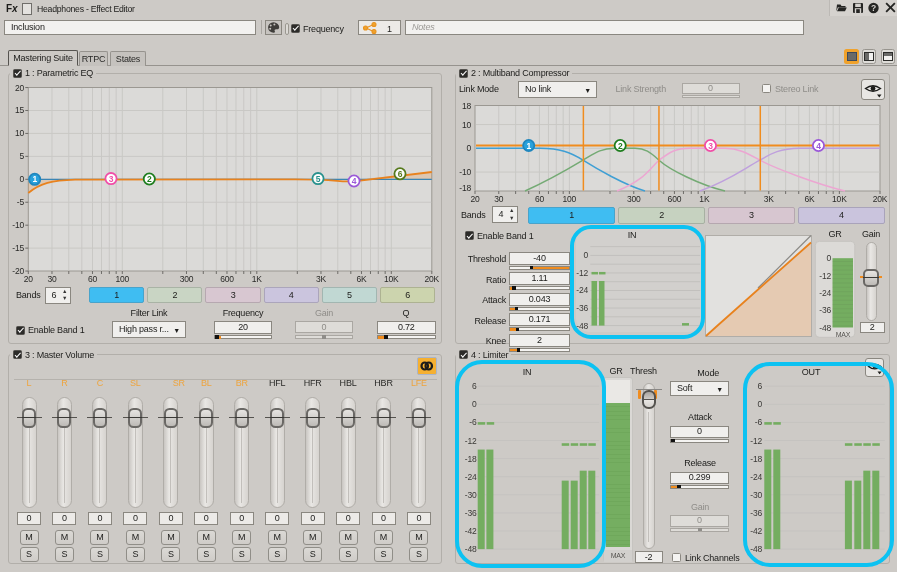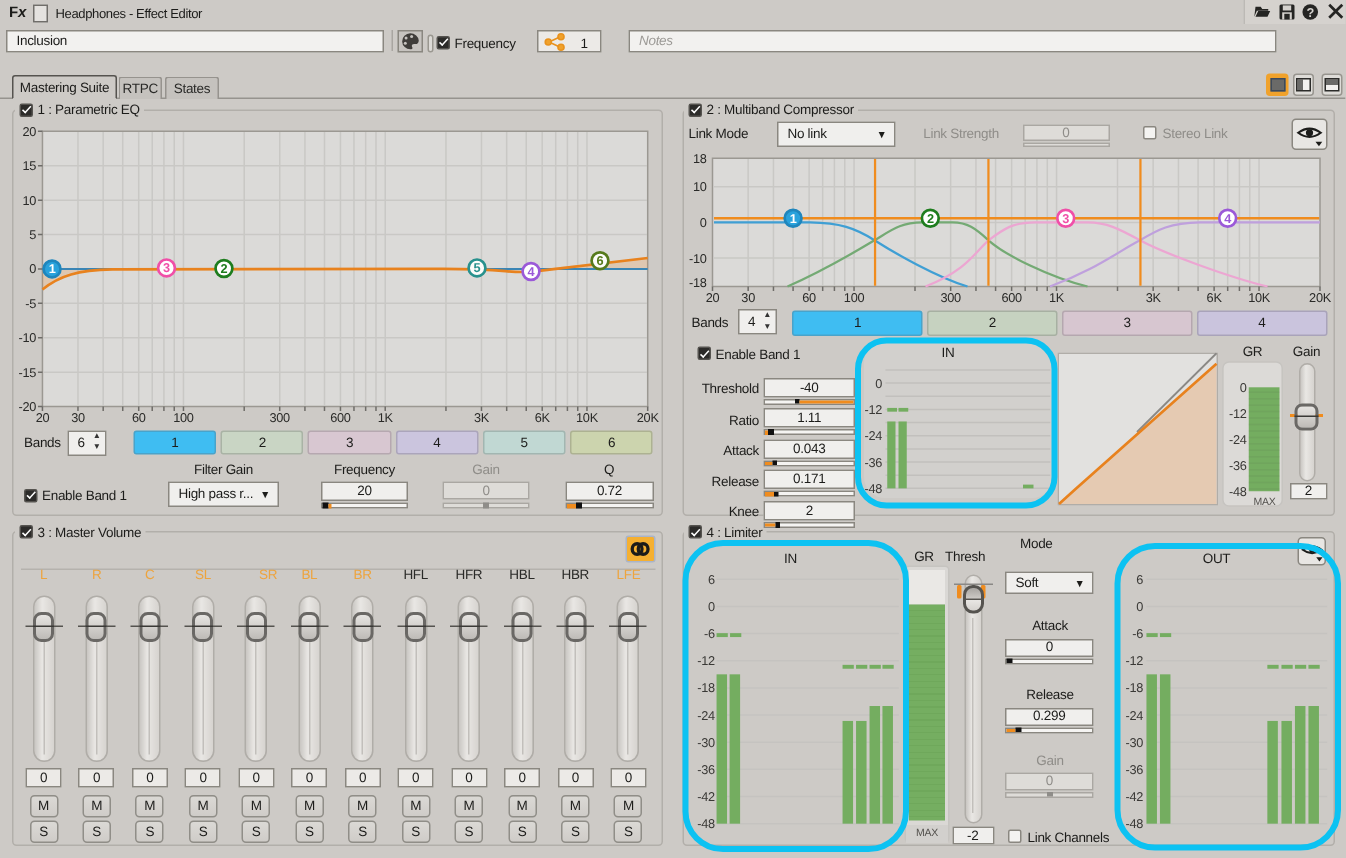--- a/index.html
+++ b/index.html
@@ -59,21 +59,21 @@
       <g stroke="#e8921e" stroke-width="1.1" fill="#f0a22c">
         <line x1="5" y1="7" x2="12.5" y2="3.5"></line>
         <line x1="5" y1="7" x2="12.5" y2="10.5"></line>
         <circle cx="4.5" cy="7" r="2"></circle>
         <circle cx="13" cy="3.5" r="2"></circle>
         <circle cx="13" cy="10.5" r="2"></circle>
       </g>
     </svg>
   <span style="position:absolute;left:28px;top:3px;font-size:9px">1</span>
 </div>
-<div class="field" style="left:419px;top:19.5px;width:432px;height:15px;line-height:13px"><span style="padding-left:6px;color:#9c9a96;font-style:italic">Notes</span></div>
+<div class="field" style="left:405px;top:19.5px;width:399px;height:15px;line-height:13px"><span style="padding-left:6px;color:#9c9a96;font-style:italic">Notes</span></div>
 
 <div class="abs" style="left:0;top:65px;width:897px;height:1px;background:#96938e"></div>
 <div class="abs" style="left:79px;top:51px;width:29px;height:15px;background:#c5c2be;border:1px solid #96938e;border-bottom:none;border-radius:2px 2px 0 0;box-sizing:border-box;text-align:center;line-height:14px;font-size:9px;color:#2a2a28">RTPC</div>
 <div class="abs" style="left:110px;top:51px;width:36px;height:15px;background:#c5c2be;border:1px solid #96938e;border-bottom:none;border-radius:2px 2px 0 0;box-sizing:border-box;text-align:center;line-height:14px;font-size:9px;color:#2a2a28">States</div>
 <div class="abs" style="left:8px;top:49.5px;width:70px;height:16.5px;background:#cdcac6;border:1px solid #55534f;border-bottom:1px solid #cdcac6;border-radius:2px 2px 0 0;box-sizing:border-box;text-align:center;line-height:15px;font-size:9px">Mastering Suite</div>
 <div class="abs" style="left:844px;top:49px;width:15px;height:15px;background:#f0a22c;border-radius:2.5px">
   <div class="abs" style="left:2.5px;top:2.5px;width:10px;height:9.5px;background:#6a6a68;border:1px solid #3c4a5c;box-sizing:border-box"></div>
 </div>
 <div class="abs" style="left:861.5px;top:49px;width:14px;height:15px;background:#dedcd8;border:1px solid #98958f;border-radius:2.5px;box-sizing:border-box">
   <div class="abs" style="left:1.5px;top:1.5px;width:9.5px;height:9.5px;border:1px solid #2c2c2a;background:linear-gradient(to right,#6a6a68 50%,#f2f1ef 50%);box-sizing:border-box"></div>
@@ -229,21 +229,21 @@
 <div class="abs" style="left:59.5px;top:295px;width:10px;height:7px;text-align:center;font-size:5.5px;color:#333">▼</div>
 <div class="abs" style="left:89px;top:287px;width:346.3px;height:16px;display:flex;gap:3px">
   <div style="flex:1;background:#3fbdf2;border:1px solid #49a3ca;box-sizing:border-box;border-radius:2px;text-align:center;line-height:14px;font-size:9px">1</div>
   <div style="flex:1;background:#c9d5c4;border:1px solid #a9b3a5;box-sizing:border-box;border-radius:2px;text-align:center;line-height:14px;font-size:9px">2</div>
   <div style="flex:1;background:#d8c7d1;border:1px solid #b6a8b0;box-sizing:border-box;border-radius:2px;text-align:center;line-height:14px;font-size:9px">3</div>
   <div style="flex:1;background:#cbc5de;border:1px solid #aba5bb;box-sizing:border-box;border-radius:2px;text-align:center;line-height:14px;font-size:9px">4</div>
   <div style="flex:1;background:#c1d8d3;border:1px solid #a2b6b1;box-sizing:border-box;border-radius:2px;text-align:center;line-height:14px;font-size:9px">5</div>
   <div style="flex:1;background:#ccd4ae;border:1px solid #adb292;box-sizing:border-box;border-radius:2px;text-align:center;line-height:14px;font-size:9px">6</div>
 </div>
 
-<span class="lbl" style="left:112px;top:307.5px;width:74px;text-align:center">Filter Gain</span>
+<span class="lbl" style="left:112px;top:307.5px;width:74px;text-align:center">Filter Link</span>
 <span class="lbl" style="left:214px;top:307.5px;width:58px;text-align:center">Frequency</span>
 <span class="lbl gray" style="left:295px;top:307.5px;width:58px;text-align:center">Gain</span>
 <span class="lbl" style="left:377px;top:307.5px;width:58px;text-align:center">Q</span>
 <div class="gh" style="left:13px;top:325px">
     <span class="cb">✔</span>
     <span>Enable Band 1</span>
   </div>
 <div class="vbox" style="left:112px;top:321px;width:74px;height:17px;line-height:15px;text-align:left"><span style="padding-left:6px">High pass r...</span><span style="position:absolute;right:5px;top:1px;font-size:7px;color:#1c1c1a">▼</span></div>
 <div class="vbox" style="left:214px;top:321px;width:58px;height:13px;line-height:11px">20</div>
 <div class="sb" style="left:214px;top:335px;width:58px">
@@ -721,21 +721,21 @@
 <div class="abs" style="left:604px;top:549.5px;width:28px;height:12px;background:#d2d0cd;text-align:center;font-size:7px;line-height:12px;color:#55534f">MAX</div>
 <span class="lbl" style="left:630px;top:365.5px;width:37px;text-align:left">Thresh</span>
 <div class="track" style="left:642.5px;top:382.5px;width:12.5px;height:166px;border-radius:6.5px"></div>
 <div class="abs" style="left:648.2px;top:412px;width:1px;height:130px;background:#c2bfbb"></div>
 <div class="abs" style="left:635.5px;top:389.2px;width:26px;height:1px;background:#8a8885"></div>
 <div class="abs" style="left:638.2px;top:390px;width:2.4px;height:9px;background:#f08c1e;border-radius:1px"></div>
 <div class="abs" style="left:654.4px;top:390px;width:2.4px;height:9px;background:#f08c1e;border-radius:1px"></div>
 <div class="abs" style="left:642px;top:390px;width:13.5px;height:18.5px;border:2px solid #55534f;border-radius:6.5px;background:linear-gradient(#a8a5a1,#c9c6c2 42%,#e8e6e3 55%,#d5d2ce);box-sizing:border-box"></div>
 <div class="abs" style="left:642.5px;top:399.3px;width:12.5px;height:1.2px;background:#55534f"></div>
 <div class="vbox" style="left:634.5px;top:550.5px;width:28px;height:12px;line-height:10px">-2</div>
-<span class="lbl" style="left:680px;top:357px;width:39px;text-align:left">Mode</span>
+<span class="lbl" style="left:680px;top:368px;width:39px;text-align:right">Mode</span>
 <div class="vbox" style="left:670px;top:380.5px;width:59px;height:15px;line-height:13px;text-align:left"><span style="padding-left:6px">Soft</span><span style="position:absolute;right:5px;top:1px;font-size:7px;color:#1c1c1a">▼</span></div>
 <span class="lbl" style="left:675px;top:412px;width:50px;text-align:center">Attack</span>
 <div class="vbox" style="left:670px;top:426px;width:59px;height:11.5px;line-height:9.5px">0</div>
 <div class="sb" style="left:670px;top:438.5px;width:59px">
     <span class="sbm" style="left:0"></span>
   </div>
 <span class="lbl" style="left:675px;top:458px;width:50px;text-align:center">Release</span>
 <div class="vbox" style="left:670px;top:472px;width:59px;height:11.5px;line-height:9.5px">0.299</div>
 <div class="sb" style="left:670px;top:484.5px;width:59px">
     <span class="sbo" style="left:0;width:6px"></span>

